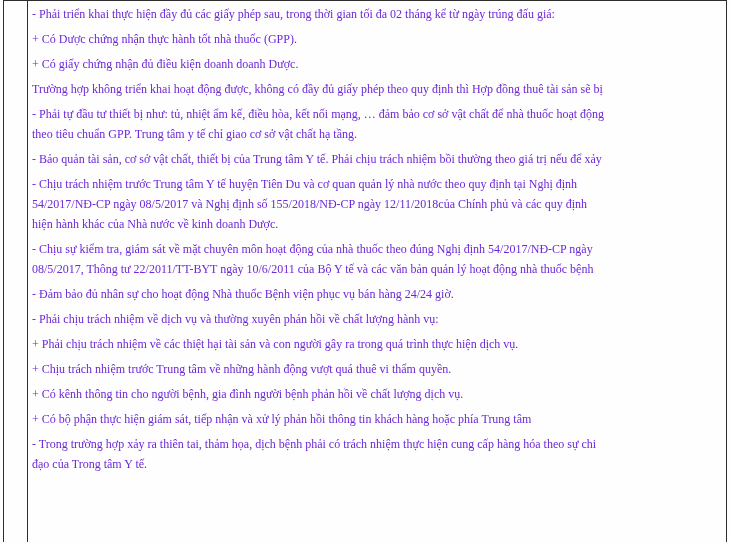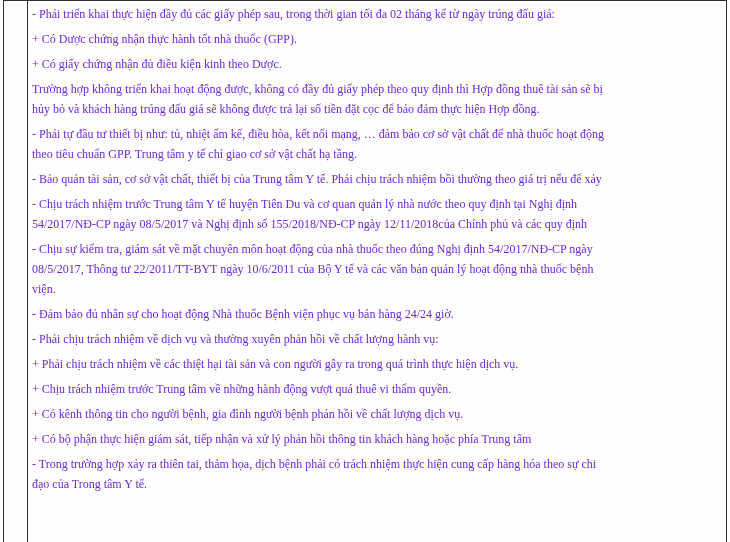--- a/index.html
+++ b/index.html
@@ -63,41 +63,40 @@
     <div class="cell cell-gutter"></div>
     <div class="cell cell-main">
       <div id="paragraphs">
           <p class="paragraph">
             <span class="text-line">- Phải triển khai thực hiện đầy đủ các giấy phép sau, trong thời gian tối đa 02 tháng kể từ ngày trúng đấu giá:</span>
           </p>
           <p class="paragraph">
             <span class="text-line">+ Có Dược chứng nhận thực hành tốt nhà thuốc (GPP).</span>
           </p>
           <p class="paragraph">
-            <span class="text-line">+ Có giấy chứng nhận đủ điều kiện kinh theo Dược.</span>
+            <span class="text-line">+ Có giấy chứng nhận đủ điều kiện doanh doanh Dược.</span>
           </p>
           <p class="paragraph">
             <span class="text-line">Trường hợp không triển khai hoạt động được, không có đầy đủ giấy phép theo quy định thì Hợp đồng thuê tài sản sẽ bị</span>
-            <span class="text-line">hủy bỏ và khách hàng trúng đấu giá sẽ không được trả lại số tiền đặt cọc để bảo đảm thực hiện Hợp đồng.</span>
           </p>
           <p class="paragraph">
             <span class="text-line">- Phải tự đầu tư thiết bị như: tủ, nhiệt ẩm kế, điều hòa, kết nối mạng, … đảm bảo cơ sở vật chất để nhà thuốc hoạt động</span>
             <span class="text-line">theo tiêu chuẩn GPP. Trung tâm y tế chỉ giao cơ sở vật chất hạ tầng.</span>
           </p>
           <p class="paragraph">
             <span class="text-line">- Bảo quản tài sản, cơ sở vật chất, thiết bị của Trung tâm Y tế. Phải chịu trách nhiệm bồi thường theo giá trị nếu để xảy</span>
           </p>
           <p class="paragraph">
             <span class="text-line">- Chịu trách nhiệm trước Trung tâm Y tế huyện Tiên Du và cơ quan quản lý nhà nước theo quy định tại Nghị định</span>
             <span class="text-line">54/2017/NĐ-CP ngày 08/5/2017 và Nghị định số 155/2018/NĐ-CP ngày 12/11/2018của Chính phủ và các quy định</span>
+            <span class="text-line">hiện hành khác của Nhà nước về kinh doanh Dược.</span>
           </p>
           <p class="paragraph">
             <span class="text-line">- Chịu sự kiểm tra, giám sát về mặt chuyên môn hoạt động của nhà thuốc theo đúng Nghị định 54/2017/NĐ-CP ngày</span>
             <span class="text-line">08/5/2017, Thông tư 22/2011/TT-BYT ngày 10/6/2011 của Bộ Y tế và các văn bản quản lý hoạt động nhà thuốc bệnh</span>
-            <span class="text-line">viện.</span>
           </p>
           <p class="paragraph">
             <span class="text-line">- Đảm bảo đủ nhân sự cho hoạt động Nhà thuốc Bệnh viện phục vụ bán hàng 24/24 giờ.</span>
           </p>
           <p class="paragraph">
             <span class="text-line">- Phải chịu trách nhiệm về dịch vụ và thường xuyên phản hồi về chất lượng hành vụ:</span>
           </p>
           <p class="paragraph">
             <span class="text-line">+ Phải chịu trách nhiệm về các thiệt hại tài sản và con người gây ra trong quá trình thực hiện dịch vụ.</span>
           </p>

